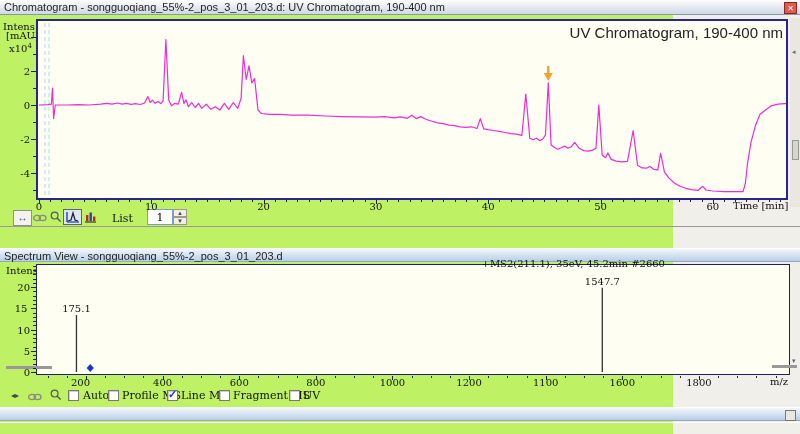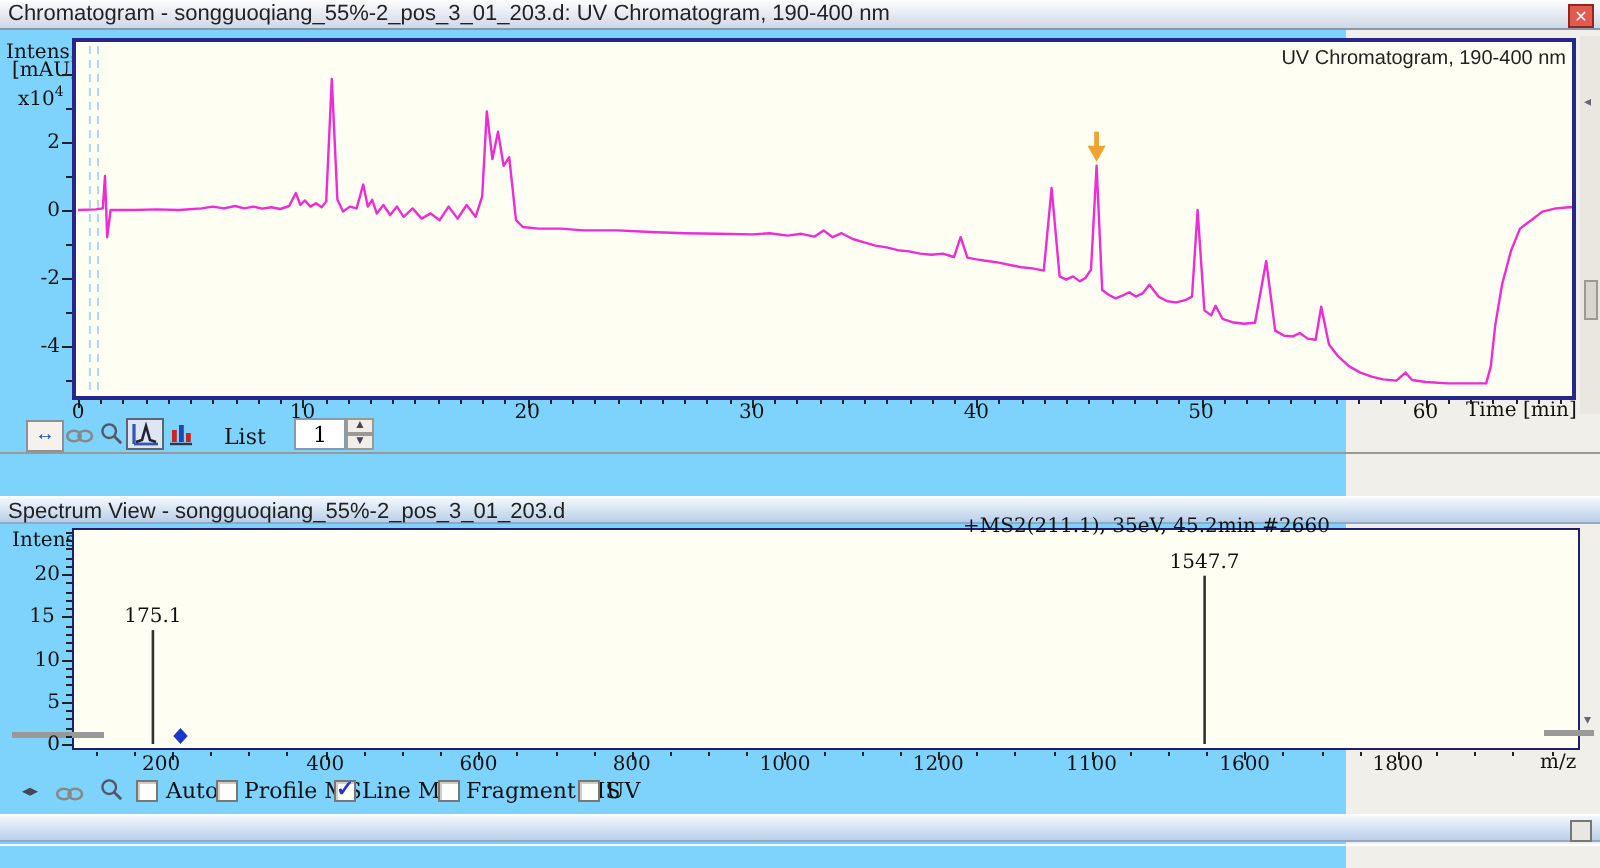--- a/index.html
+++ b/index.html
@@ -1,36 +1,36 @@
 <!DOCTYPE html>
 <html><head>
 <meta charset="utf-8">
 <style>
   html,body{margin:0;padding:0;background:#f0efe9;overflow:hidden;}
-  #root{position:relative;width:673px;height:434px;background:#7dd3fc;font-family:"Liberation Sans",sans-serif;color:#111;}
+  #root{position:relative;width:673px;height:434px;background:#bef264;font-family:"Liberation Sans",sans-serif;color:#111;}
   .abs{position:absolute;}
   
   .pane-header{position:absolute;left:0;width:800px;height:15px;
     background:linear-gradient(#fdfdfd,#cfd8e6);border-bottom:1px solid #8a97ab;
     font-size:11px;line-height:15px;padding-left:4px;box-sizing:border-box;color:#222;}
   .blue-header{position:absolute;left:0;width:800px;height:14px;
     background:linear-gradient(#f2f7fc,#b9cfe8);border-top:1px solid #ffffff;border-bottom:1px solid #93a8c4;
     font-size:11px;line-height:14px;padding-left:4px;box-sizing:border-box;color:#222;}
   .close-btn{position:absolute;top:2px;right:3px;width:13px;height:12px;background:#e25a4e;border:1px solid #90261e;
     color:#fff;font-size:8px;line-height:11px;text-align:center;box-sizing:border-box;}
   
   #chrom-box{position:absolute;left:36px;top:19px;width:752px;height:181px;background:#fffef2;
     border:2px solid #26268c;box-sizing:border-box;}
   #spec-box{position:absolute;left:36px;top:264px;width:754px;height:111px;background:#fffef2;
     border:1px solid #1f1f6e;box-sizing:border-box;}
   .serif{font-family:"DejaVu Serif",serif;}
   .axlab{position:absolute;font-family:"DejaVu Serif",serif;font-size:10px;line-height:10px;color:#111;white-space:nowrap;}
   .ticklabel{position:absolute;font-family:"DejaVu Serif",serif;font-size:10px;line-height:9px;color:#111;text-align:center;}
   .tick{position:absolute;background:#222;}
-  .plot-corner-label{position:absolute;font-size:10px;color:#222;white-space:nowrap;}
+  .plot-corner-label{position:absolute;font-size:15px;color:#222;white-space:nowrap;}
   
   .tool-btn{position:absolute;width:19px;height:16px;background:#f4f2ea;border:1px solid #8e9099;box-sizing:border-box;
     text-align:center;font-size:10px;line-height:13px;color:#2244cc;font-weight:bold;}
   .tool-btn.pressed{background:#dde6f2;border-color:#5a6577;}
   .mini-icon{position:absolute;}
   .spin-input{position:absolute;width:26px;height:16px;border:1px solid #7f9db9;background:#fff;box-sizing:border-box;
     font-family:"DejaVu Serif",serif;font-size:11px;text-align:center;padding:0;}
   .spinner{position:absolute;width:14px;height:16px;}
   .spinner div{width:14px;height:8px;background:#f0eee6;border:1px solid #9a9a93;box-sizing:border-box;
     font-size:6px;line-height:6px;text-align:center;color:#445;}

